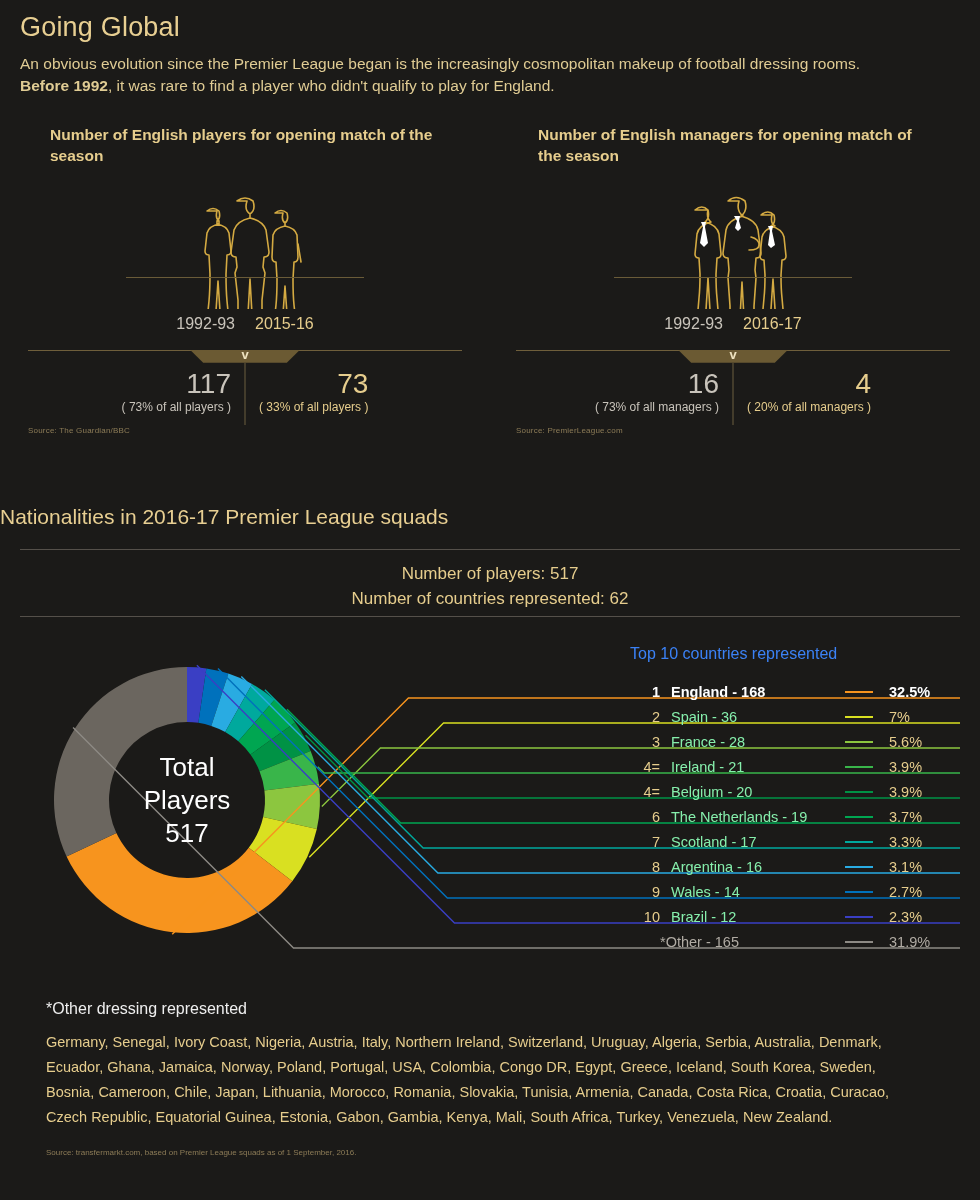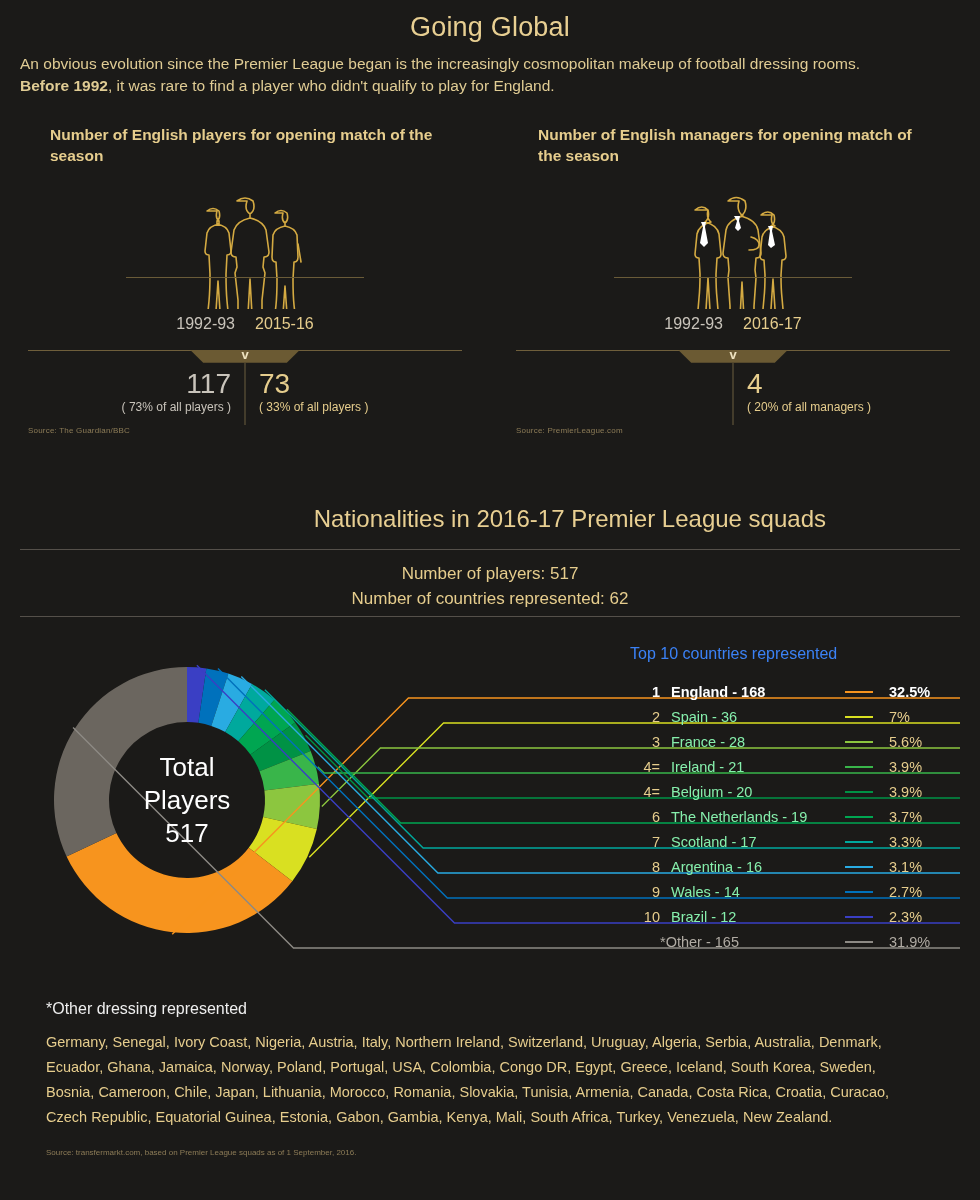--- a/index.html
+++ b/index.html
@@ -6,21 +6,21 @@
   html,body{ background:#191919; }
   body{
     width:980px; height:1200px; position:relative; overflow:hidden;
     background:#1b1a18;
     font-family:"Liberation Sans", sans-serif;
     color:#e8d9a8;
   }
 
   
   #header{ position:absolute; left:20px; top:12px; width:940px; }
-  #main-title{ font-size:27px; font-weight:400; color:#e8cf92; letter-spacing:.2px;text-align:center; }
+  #main-title{ font-size:27px; font-weight:400; color:#e8cf92; letter-spacing:.2px; }
   #intro{ margin-top:10px; font-size:15.5px; line-height:1.45; color:#e0cc94; max-width:890px;}
   #intro b{ font-weight:700; }
 
   
   .panel{ position:absolute; top:125px; width:470px; height:310px; }
   #panel-players{ left:10px; }
   #panel-managers{ left:498px; }
 
   .panel-title{
     text-align:left; font-size:15.5px; line-height:1.35; font-weight:700;
@@ -49,31 +49,31 @@
     position:absolute; left:50%; transform:translateX(-50%); top:-2px;
     font-size:13px; color:#efe3c0; font-weight:700; line-height:14px;
   }
   .vline{
     position:absolute; left:50%; transform:translateX(-50%); top:13px;
     width:1px; height:62px; background:#6d5f3f;
   }
   .nums{ position:relative; height:62px; margin-top:2px; }
   .num-block{ position:absolute; top:6px; }
   .num-block.left{ right:calc(50% + 14px); text-align:right; }
-  .num-block.right{ left:calc(50% + 14px); text-align:left; }
+  .num-block.right{ left:calc(50% + 14px); text-align:right; }
   .big-num{ font-size:28px; line-height:24px; }
   .sub-num{ font-size:12px; line-height:22px; }
   .num-block.left .big-num,.num-block.left .sub-num{ color:#c9c4bb; }
   .num-block.right .big-num,.num-block.right .sub-num{ color:#e6cd8d; }
   .src{ position:absolute; left:18px; bottom:0; font-size:8px; color:#8d7c57; letter-spacing:.2px; }
 
   
   #section-title{
-    position:absolute; top:505px; left:0; width:826px; text-align:right;
-    font-size:24px; color:#e8cf92;
+    position:absolute; top:505px; left:0; width:826px; text-align:left;
+    font-size:21px; color:#e8cf92;
   }
   .hr{ position:absolute; left:20px; width:940px; height:1px; background:#55504a; }
   #hr-1{ top:549px; }
   #hr-2{ top:616px; }
   #stats{
     position:absolute; top:561px; left:0; width:980px; text-align:center;
     font-size:17px; line-height:25px; color:#e6cd8d;
   }
 
   
@@ -176,20 +176,24 @@
     <div class="year left">1992-93</div>
     <div class="year right">2016-17</div>
   </div>
   <div class="divider-wrap">
     <div class="divider-line"></div>
     <div class="trapezoid"></div>
     <div class="chev">v</div>
     <div class="vline"></div>
   </div>
   <div class="nums">
+    <div class="num-block left">
+      <div class="big-num">16</div>
+      <div class="sub-num">( 73% of all managers )</div>
+    </div>
     <div class="num-block right">
       <div class="big-num">4</div>
       <div class="sub-num">( 20% of all managers )</div>
     </div>
   </div>
   <div class="src">Source: PremierLeague.com</div>
 </div>
 
 <div id="section-title">Nationalities in 2016-17 Premier League squads</div>
 <div class="hr" id="hr-1"></div>

